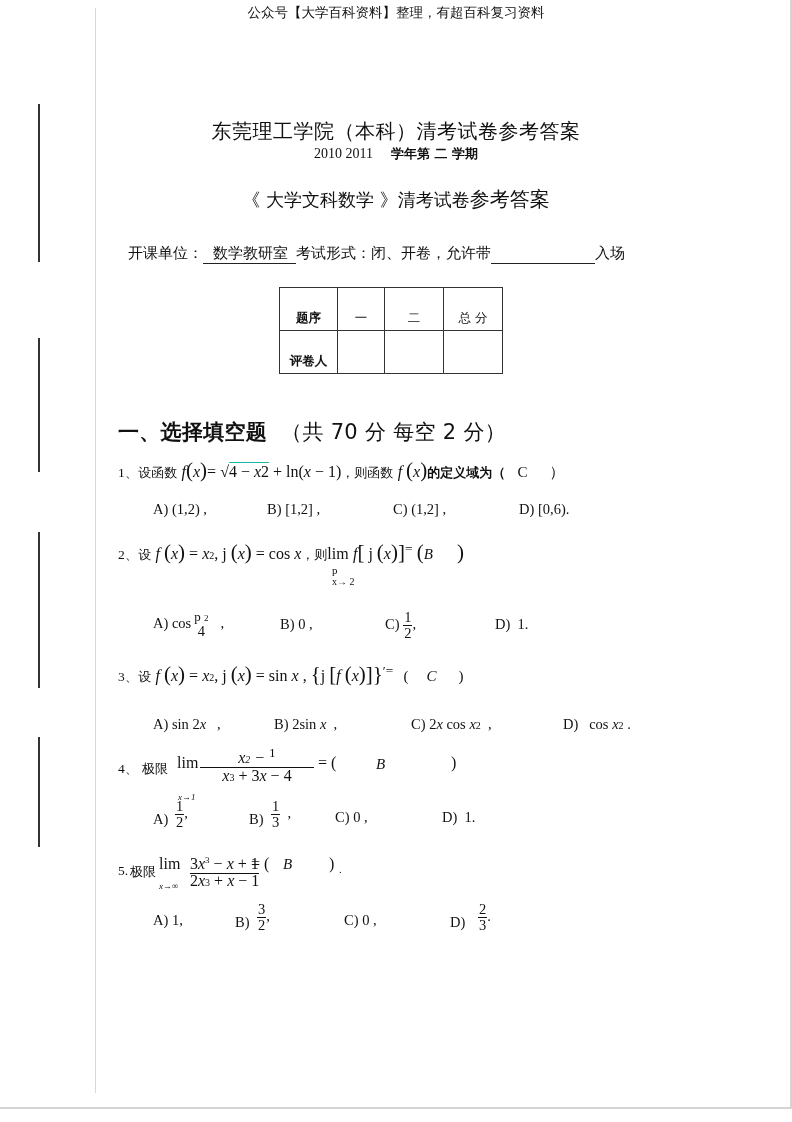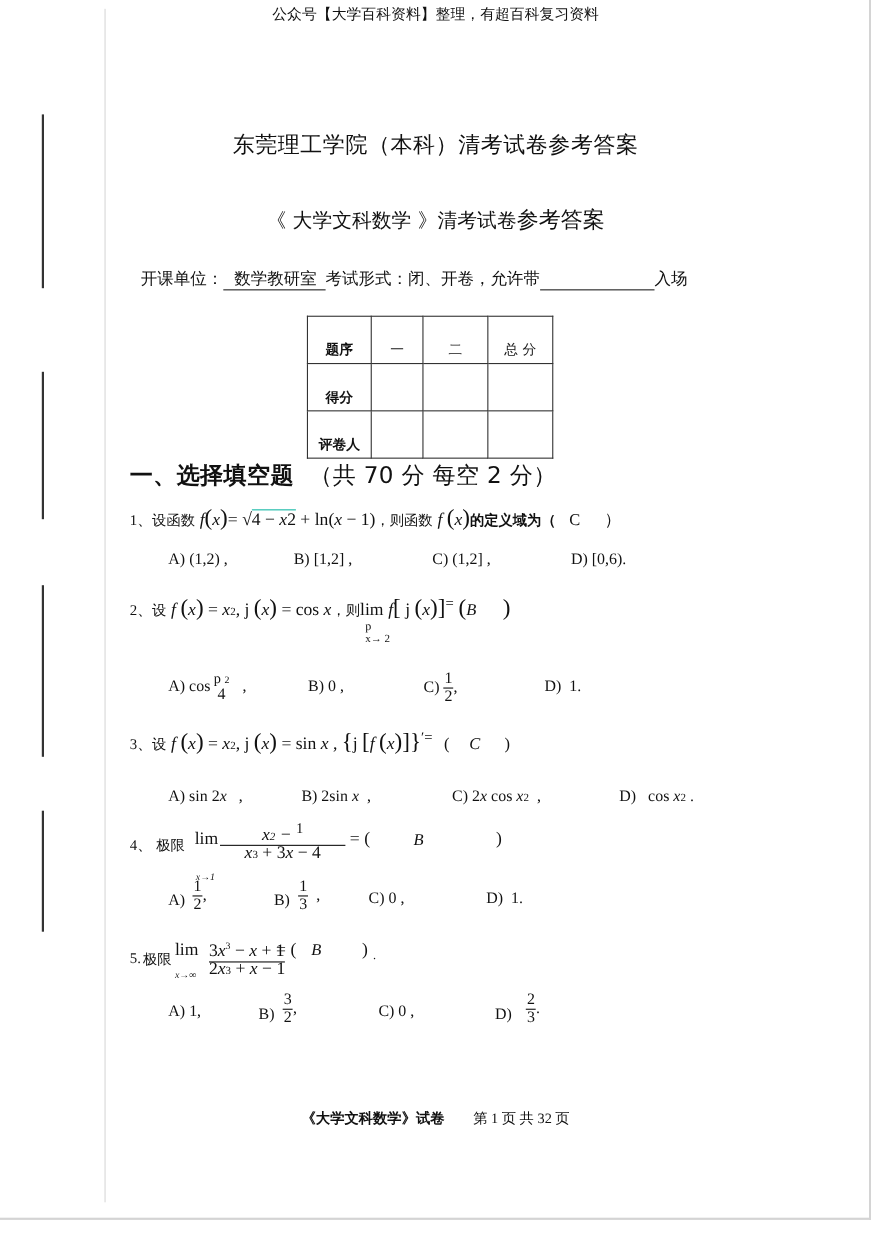--- a/index.html
+++ b/index.html
@@ -52,41 +52,38 @@
 <div class="page">
   <div class="margin-line"></div>
   <div class="binding-line" style="top:104px;height:158px;"></div>
   <div class="binding-line" style="top:338px;height:134px;"></div>
   <div class="binding-line" style="top:532px;height:156px;"></div>
   <div class="binding-line" style="top:737px;height:110px;"></div>
 
   <div class="abs watermark sans">公众号【大学百科资料】整理，有超百科复习资料</div>
 
   <div class="abs title">东莞理工学院（本科）清考试卷参考答案</div>
+  <div class="abs subtitle">
+    <span class="yr">2010  2011</span><span class="lbl">学年第 二 学期</span>
+  </div>
   <div class="abs course-title">
     <span>《 大学文科数学 》清考试卷</span><span class="big">参考答案</span>
   </div>
 
   <div class="abs info-line">
     <span>开课单位：</span><span class="u1">数学教研室</span><span>考试形式：闭、开卷，允许带</span><span class="u2"></span><span>入场</span>
   </div>
 
   <table class="score">
     <tbody>
         <tr>
       <td class="c0">题序</td>
       <td class="c1">一</td>
       <td class="c2">二</td>
       <td class="c3">总  分</td>
-    </tr>
-    <tr>
-      <td class="c0">得分</td>
-      <td class="c1"></td>
-      <td class="c2"></td>
-      <td class="c3"></td>
     </tr>
     <tr>
       <td class="c0">评卷人</td>
       <td class="c1"></td>
       <td class="c2"></td>
       <td class="c3"></td>
     </tr>
   </tbody>
     </table>
 
@@ -168,16 +165,13 @@
   </div>
   <div class="abs opt" style="left:153px;top:902px;height:40px;">
     <span style="position:absolute;top:10px;"><span>A)</span> <span>1,</span></span>
     <span style="position:absolute;left:82px;top:12px;">B)</span>
     <span style="position:absolute;left:104px;"><span class="frac"><span class="num">3</span><span class="den">2</span></span>,</span>
     <span style="position:absolute;left:191px;top:10px;"><span>C)</span> <span>0 ,</span></span>
     <span style="position:absolute;left:297px;top:12px;">D)</span>
     <span style="position:absolute;left:325px;"><span class="frac"><span class="num">2</span><span class="den">3</span></span>.</span>
   </div>
 
-  <div class="abs footer">
-    <span class="name">《大学文科数学》试卷</span><span class="pg">第 1 页   共 32 页</span>
-  </div>
 </div>
 
 </body></html>

